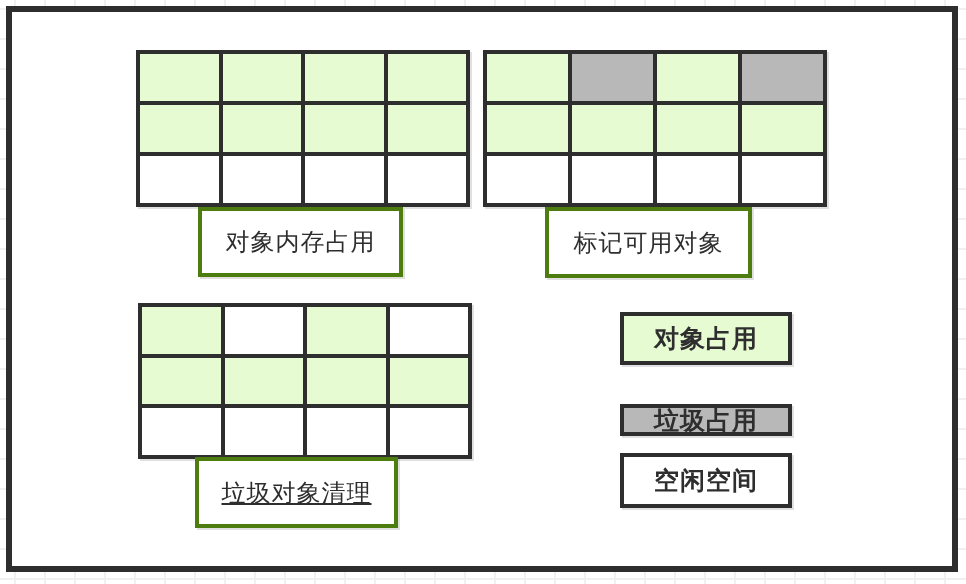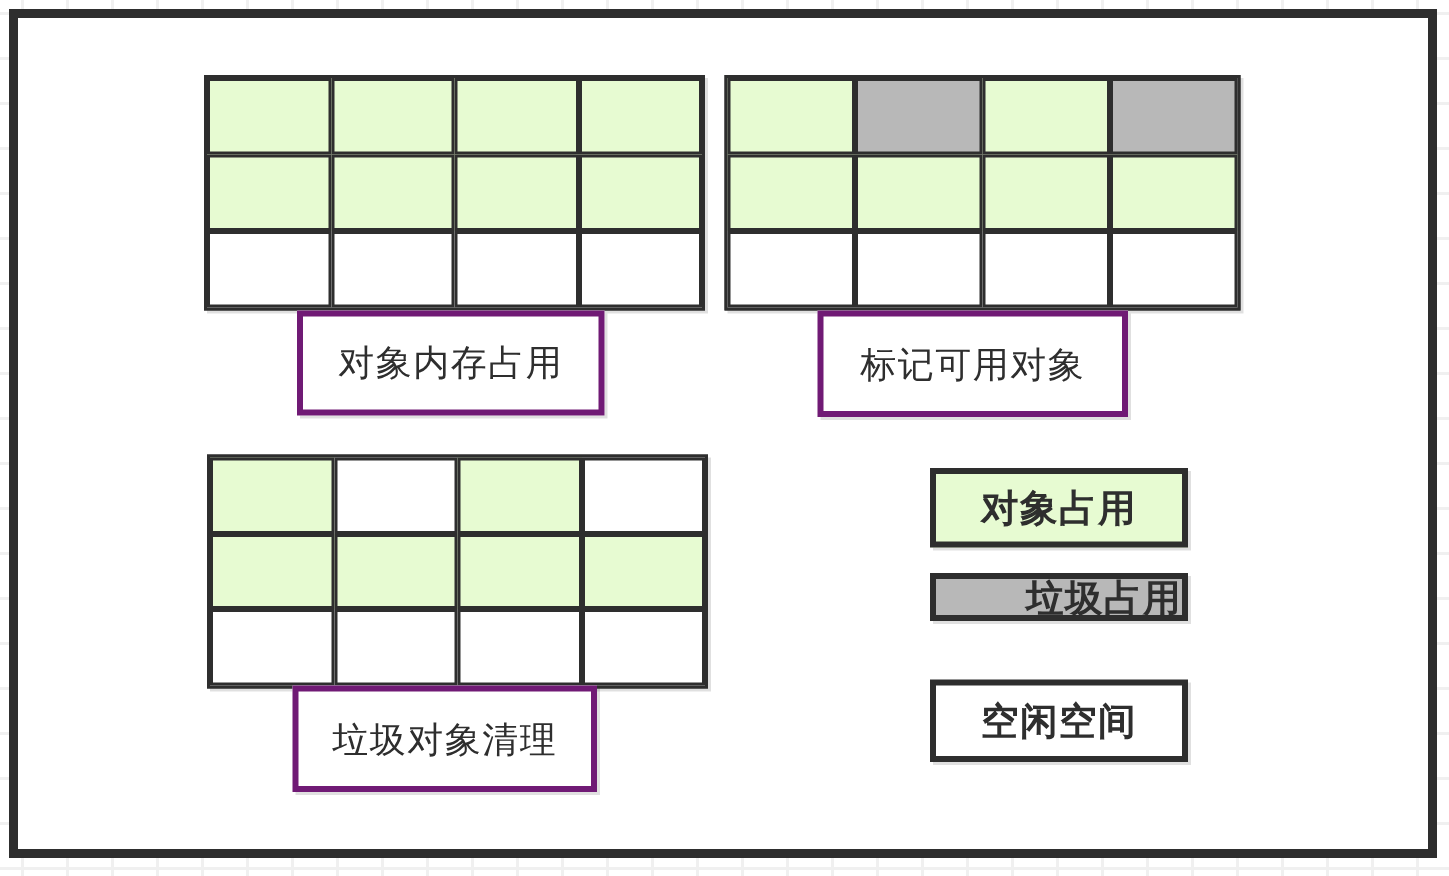--- a/index.html
+++ b/index.html
@@ -46,49 +46,49 @@
     border: 2px solid #2e2e2e;
     background: #ffffff;
   }
 
   #grid-0 { left: 136px; top: 50px;  width: 334px; height: 157px; }
   #grid-1 { left: 483px; top: 50px;  width: 344px; height: 157px; }
   #grid-2 { left: 138px; top: 303px; width: 334px; height: 156px; }
 
   .caption-box {
     position: absolute;
-    border: 4px solid #701a75;
+    border: 4px solid #4d7c0f;
     background: #ffffff;
     display: flex;
     align-items: center;
     justify-content: center;
     font-size: 24px;
     letter-spacing: 1px;
     box-shadow: 2px 2px 0 rgba(0,0,0,0.12);
   }
   #caption-0 { left: 198px; top: 207px; width: 205px; height: 70px; }
   #caption-1 { left: 545px; top: 207px; width: 207px; height: 71px; text-align: right; }
-  #caption-2 { left: 195px; top: 457px; width: 203px; height: 71px; }
+  #caption-2 { left: 195px; top: 457px; width: 203px; height: 71px; text-decoration: underline; }
 
   .legend-item {
     position: absolute;
     left: 620px;
     width: 172px;
     border: 4px solid #2e2e2e;
     background: #ffffff;
     display: flex;
     align-items: center;
     justify-content: center;
     font-size: 25px;
     font-weight: 700;
     letter-spacing: 1px;
     box-shadow: 2px 2px 0 rgba(0,0,0,0.12);
   }
   #legend-0 { top: 312px; height: 53px; }
-  #legend-1 { top: 382px; height: 32px; justify-content: flex-end; }
+  #legend-1 { top: 404px; height: 32px; }
   #legend-2 { top: 453px; height: 55px; align-items: center; }
 </style>
 </head>
 <body>
 
 <div class="frame"></div>
 
 <div id="grid-0" class="memgrid">
     <div class="cell" style="background: rgb(231, 251, 210);"></div>
     <div class="cell" style="background: rgb(231, 251, 210);"></div>

